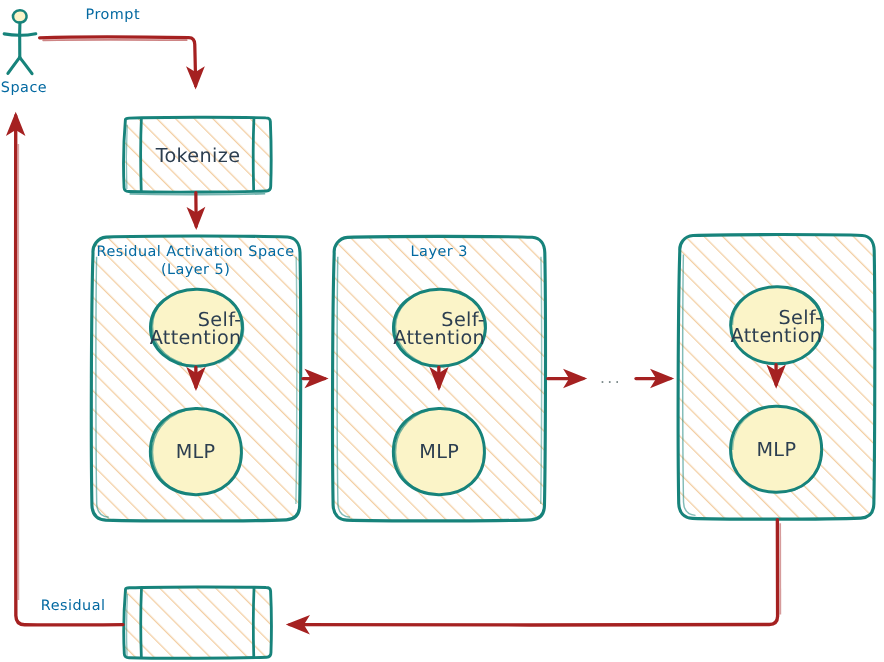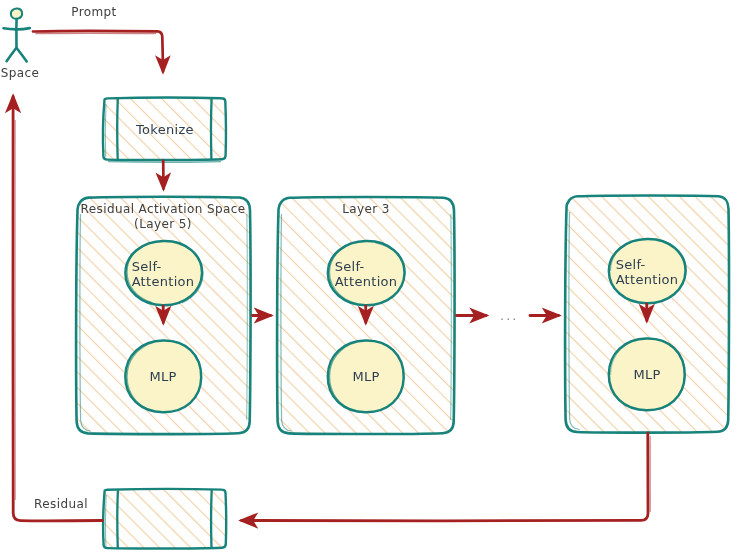--- a/index.html
+++ b/index.html
@@ -17,38 +17,38 @@
   }
   #scene {
     position: absolute;
     left: 0;
     top: 0;
     width: 737px;
     height: 552px;
   }
   .lbl {
     position: absolute;
-    color: #404040;
+    color: #0369a1;
     font-family: "DejaVu Sans", sans-serif;
     font-size: 12px;
     letter-spacing: 0.4px;
     white-space: pre;
     text-align: center;
     pointer-events: none;
     line-height: 15px;
   }
   .lbl.bold { font-weight: normal; }
   .node-label {
     position: absolute;
     display: flex;
     align-items: center;
     justify-content: center;
-    text-align: left;
+    text-align: right;
     color: #2c3e50;
-    font-size: 13px;
+    font-size: 16px;
     letter-spacing: 0.3px;
     line-height: 15px;
     white-space: pre-line;
   }
   .ellipsis {
     position: absolute;
     color: #7f8c8d;
     font-size: 13px;
     letter-spacing: 2px;
   }

